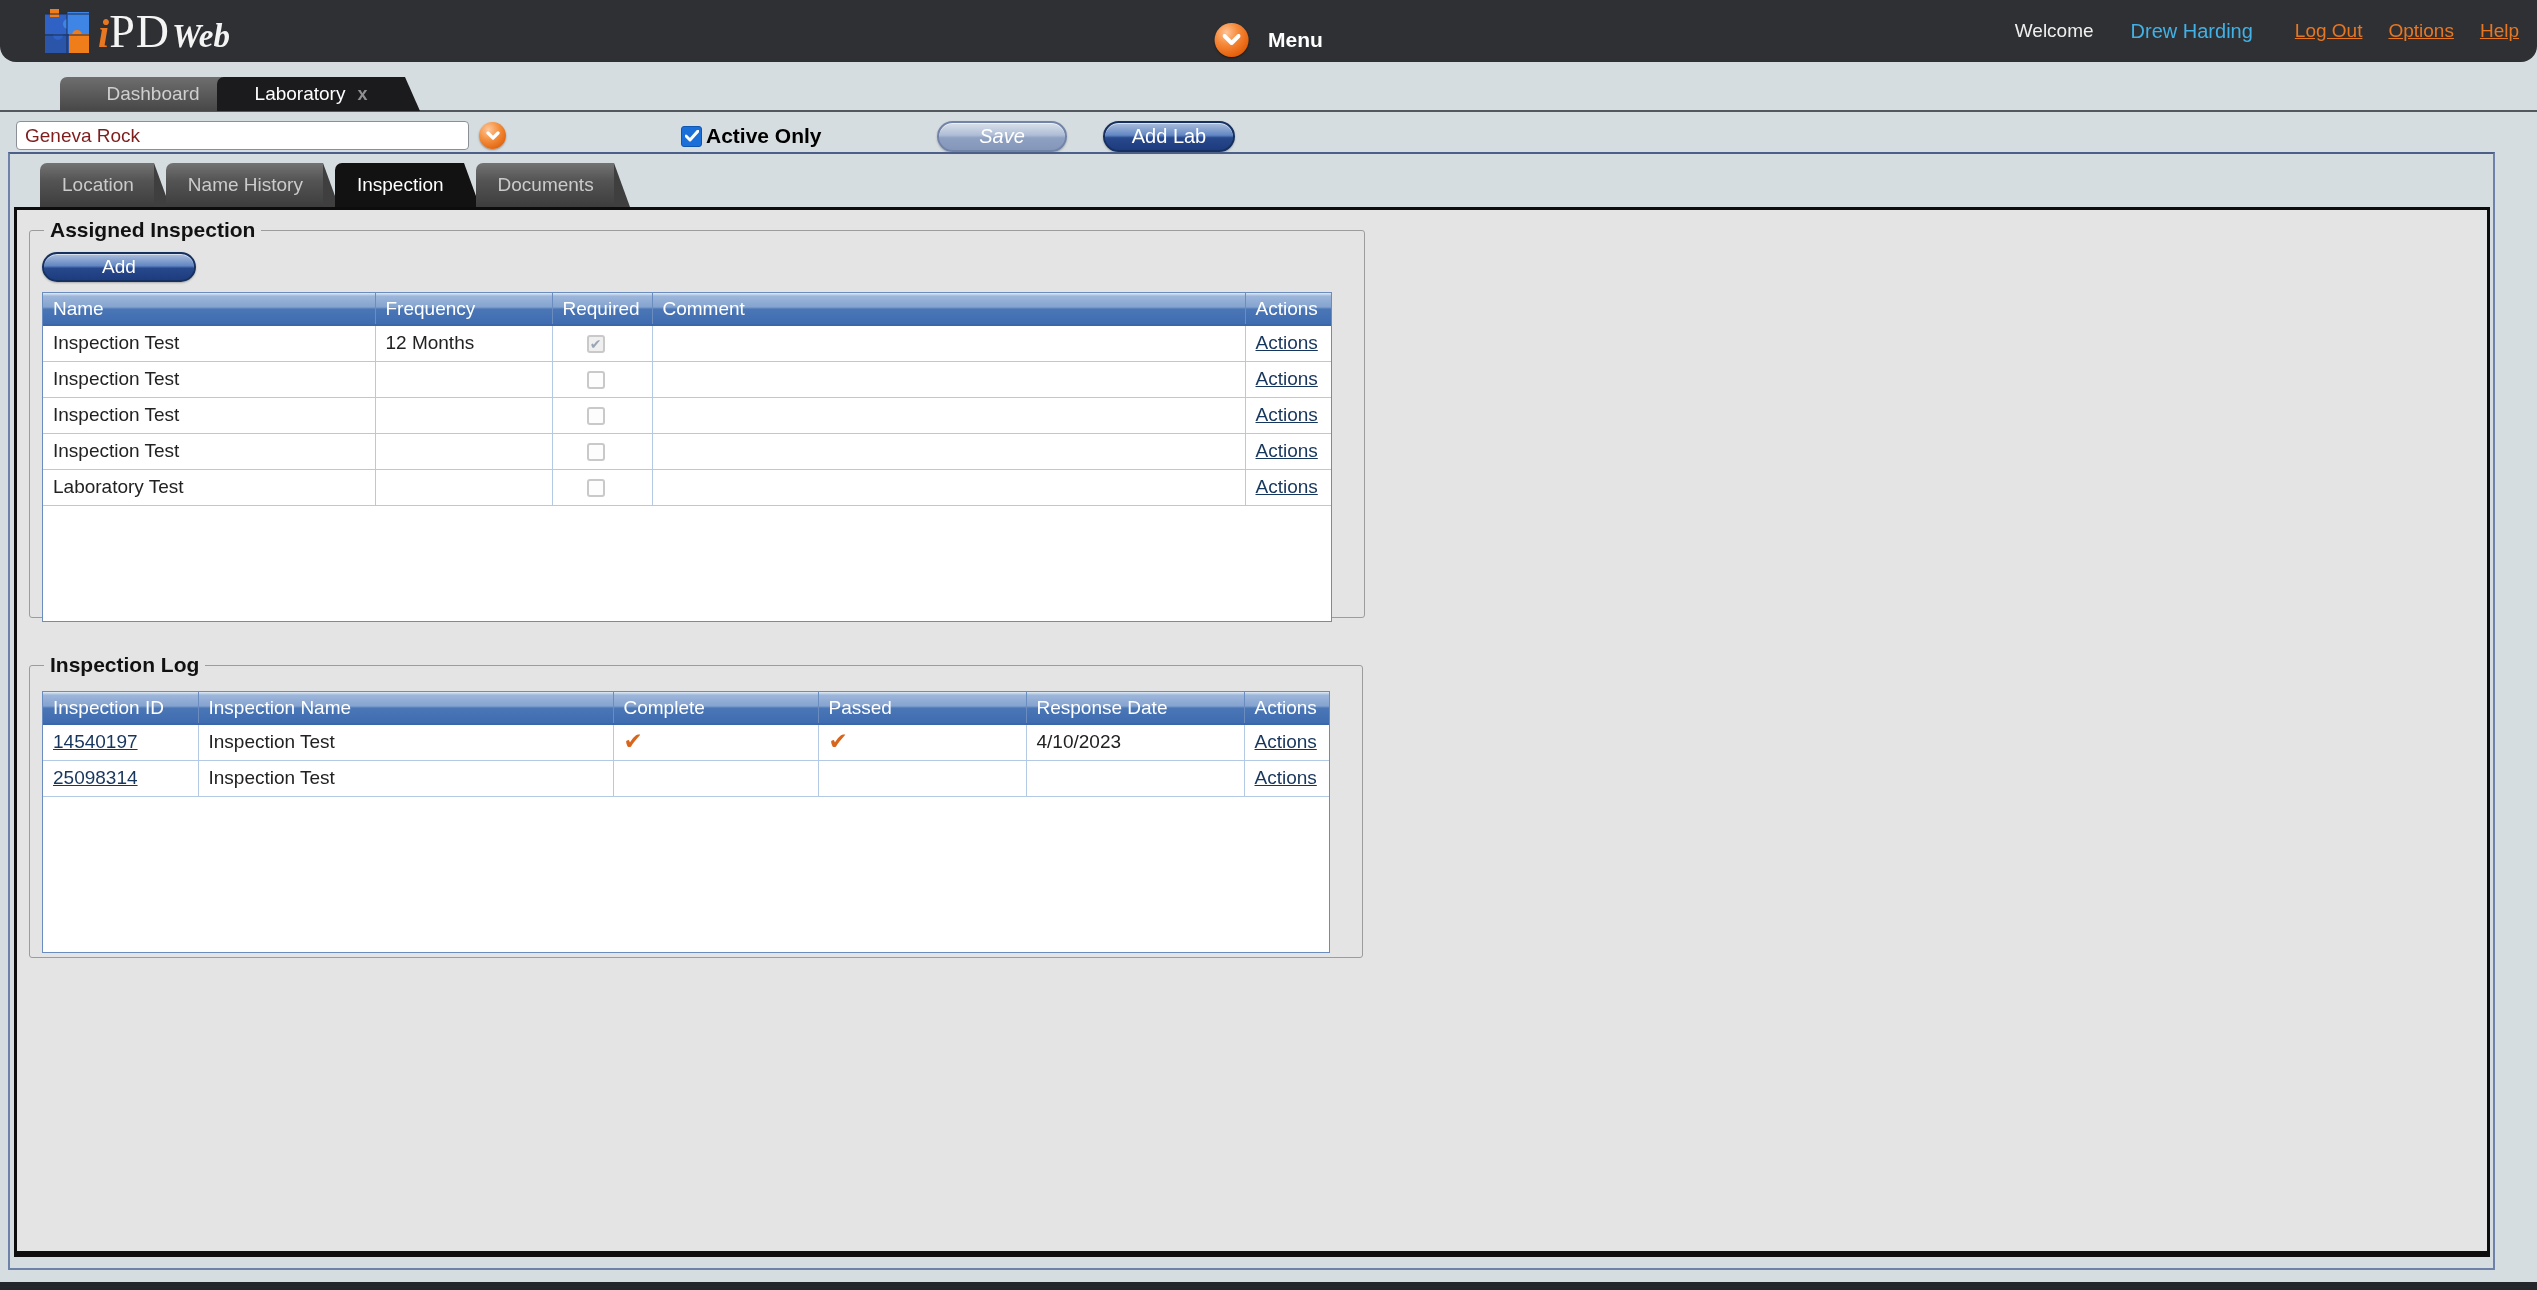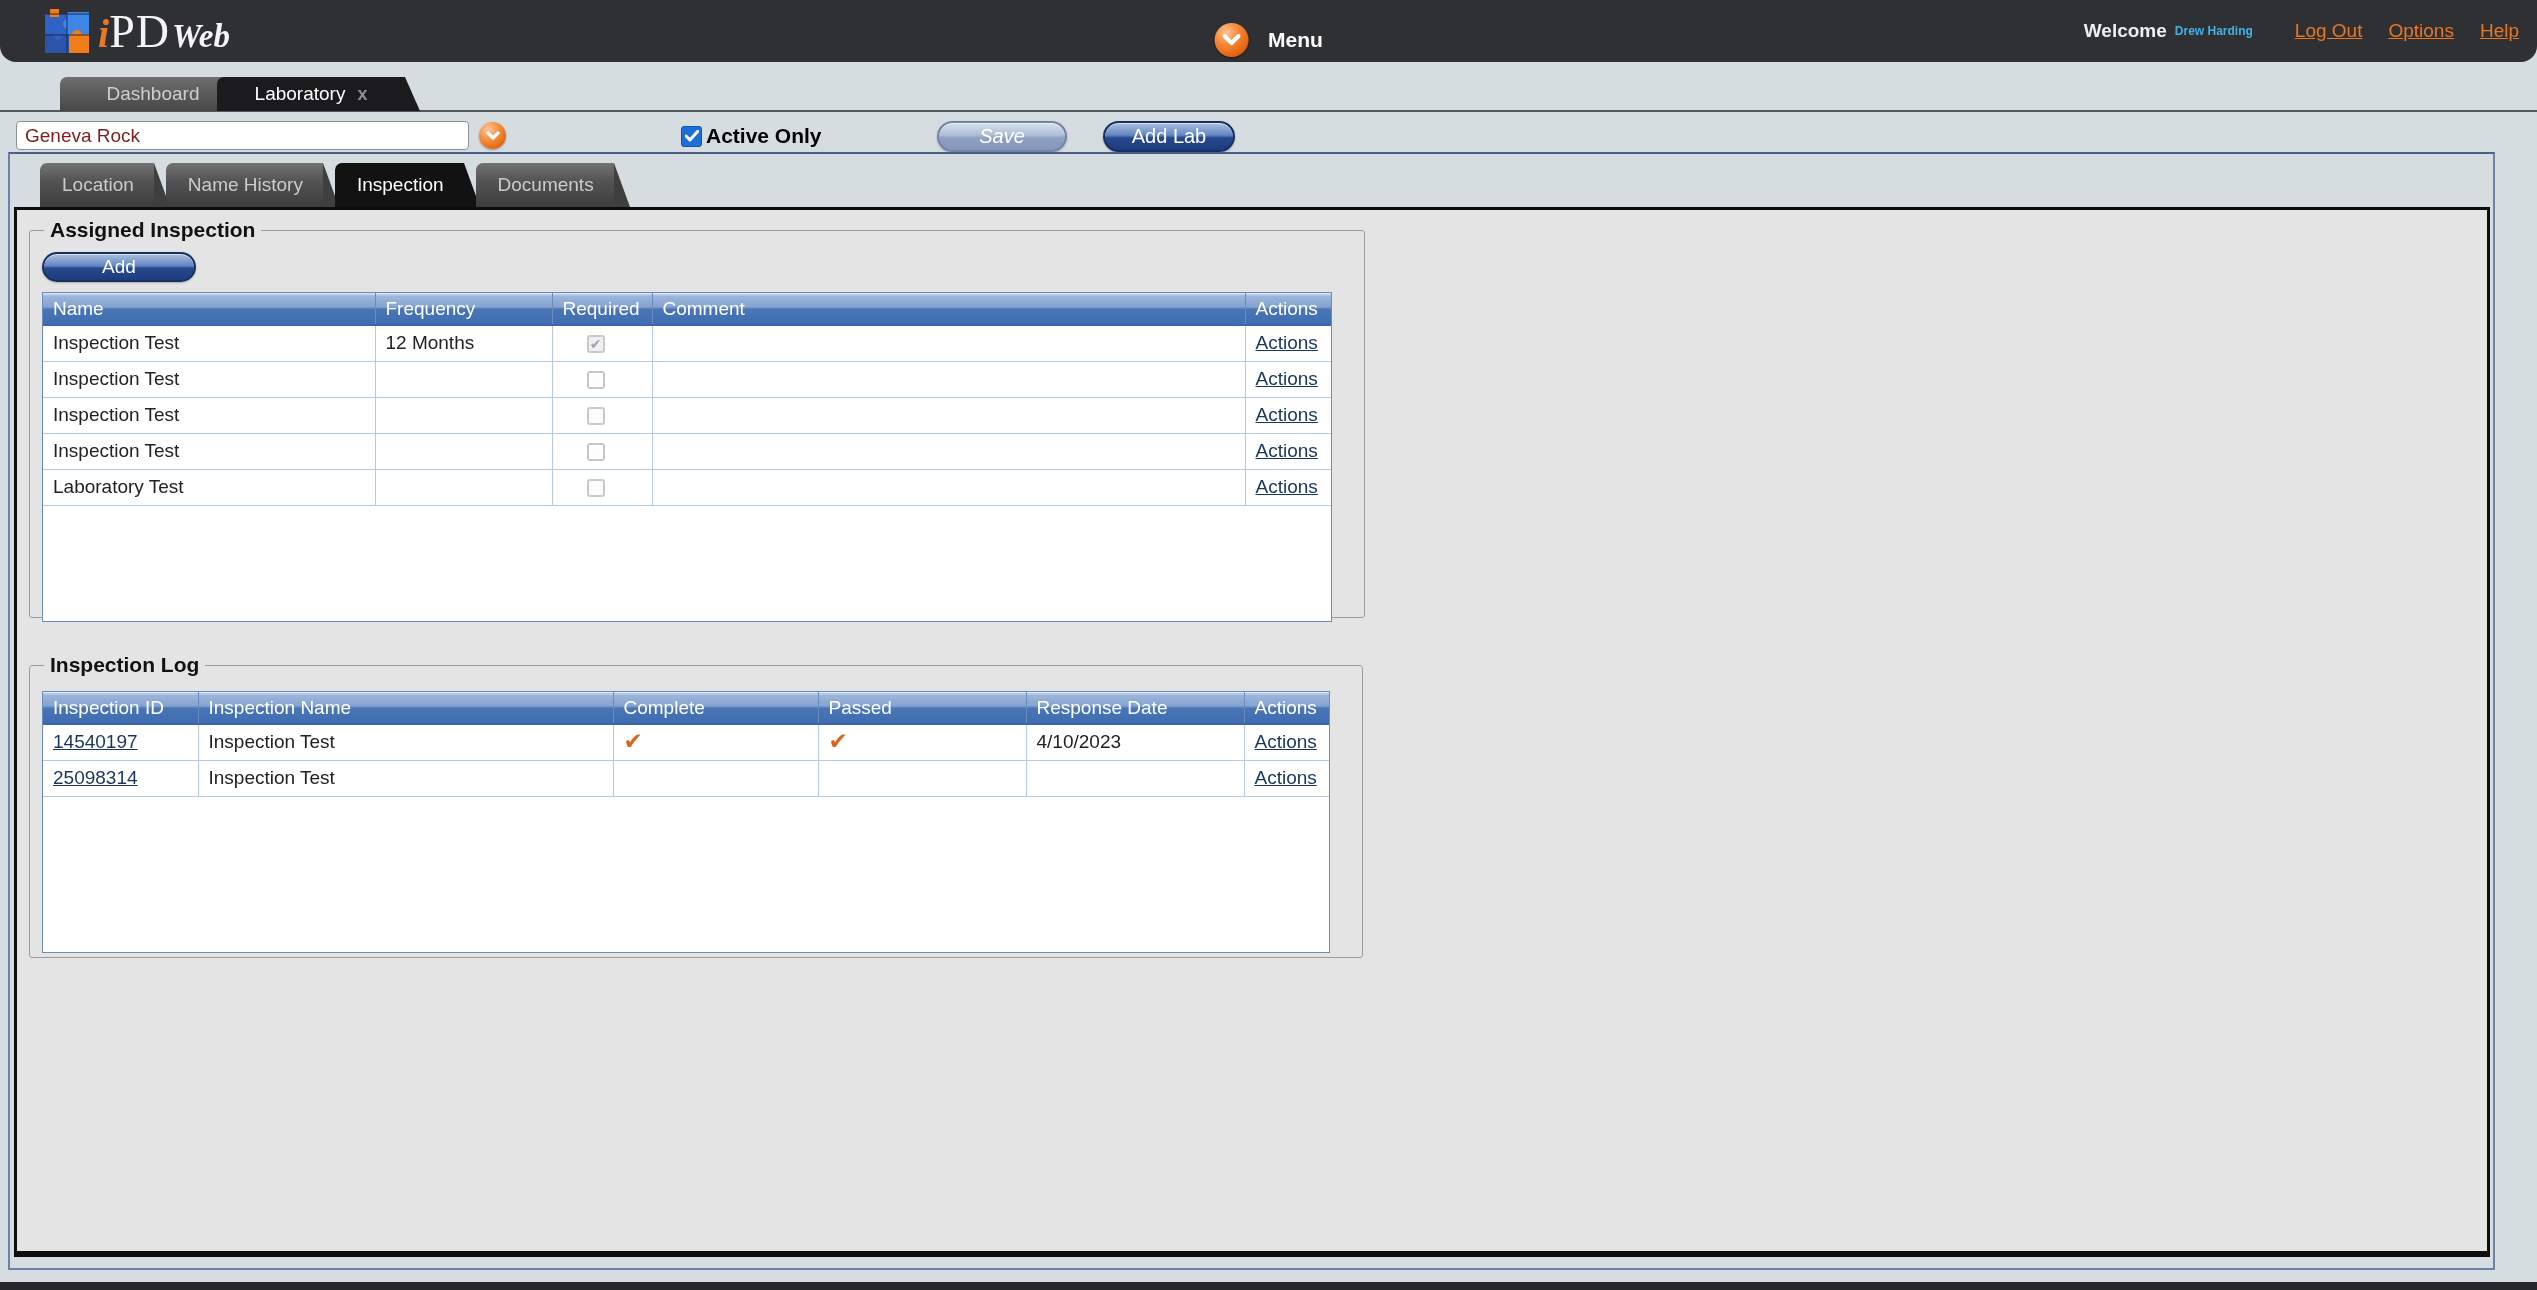--- a/index.html
+++ b/index.html
@@ -37,22 +37,22 @@
     display:flex; align-items:center; justify-content:center;
     box-shadow:0 1px 2px rgba(0,0,0,.5);
   }
   .menu-label { color:#ffffff; font-size:21px; font-weight:700; }
 
   .user-area {
     position:absolute; right:18px; top:0; height:62px;
     display:flex; align-items:center; gap:42px;
   }
   .welcome-group { display:flex; align-items:center; gap:8px; white-space:nowrap; }
-  .welcome-label { color:#efefef; font-size:19px;font-weight:bold; }
-  .user-name { color:#41b1e6; font-size:12px; font-weight:700; }
+  .welcome-label { color:#efefef; font-size:19px; }
+  .user-name { color:#41b1e6; font-size:20px; font-weight:400;margin-left:29px; }
   .header-links { display:flex; align-items:flex-start; gap:26px; }
   .header-link { color:#e87722; font-size:19px; text-decoration:underline; cursor:pointer; white-space:nowrap; }
 
   
   .tabstrip-line { position:absolute; left:0; top:110px; width:2537px; height:2px; background:#53585e; }
   .main-tab {
     position:absolute; top:77px; height:34px;
     display:flex; align-items:center; justify-content:center; gap:12px;
     color:#cfcfcf; font-size:19px; cursor:pointer;
     border-radius:7px 7px 0 0;

